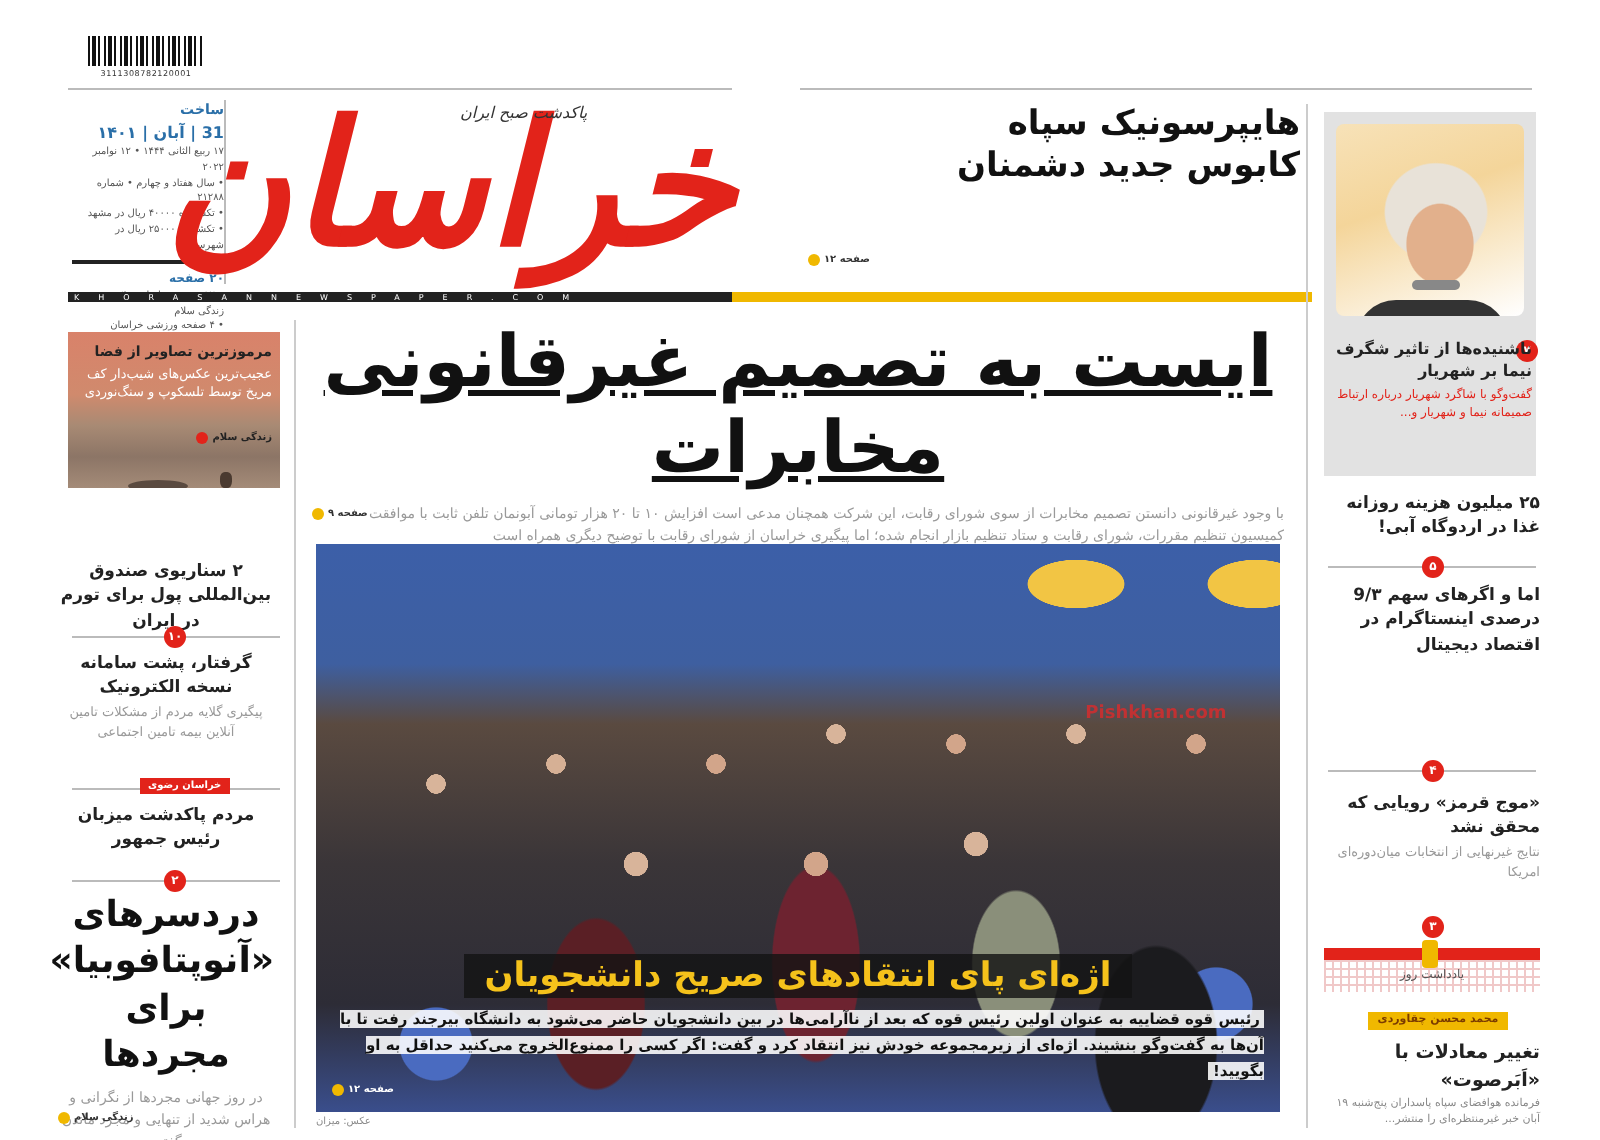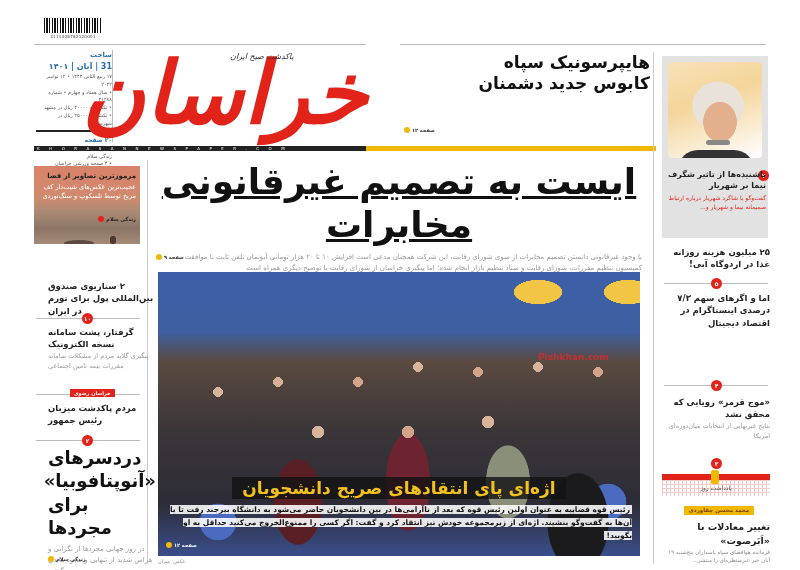--- a/index.html
+++ b/index.html
@@ -71,21 +71,21 @@
       radial-gradient(ellipse 36px 60px at 350px 210px, #8a8f7a 60%, transparent 62%),
       radial-gradient(ellipse 50px 80px at 420px 250px, #1b1b1e 60%, transparent 62%),
       radial-gradient(ellipse 30px 30px at 60px 250px, #4a6bc0 60%, transparent 62%),
       radial-gradient(ellipse 30px 30px at 450px 230px, #4a6bc0 60%, transparent 62%);
   }
   .photo-caption-title { position: absolute; left: 0; right: 0; top: 206px; text-align: center; }
   .photo-caption-title span { background: rgba(20,20,20,0.82); color: #f5c21b; font-size: 17px; font-weight: 900; padding: 1px 10px; }
   .photo-caption-text { position: absolute; left: 10px; right: 8px; top: 232px; text-align: right; font-size: 7.5px; line-height: 1.7; font-weight: bold; color: #111; }
   .photo-caption-text span { background: rgba(255,255,255,0.88); padding: 0 2px; }
   .photo-caption-ref { position: absolute; left: 8px; top: 270px; color: #fff; }
-  .watermark { position: absolute; left: 380px; top: 80px; width: 80px; text-align: left; color: rgba(230,40,40,0.75); font-size: 9px; font-weight: bold; direction: ltr; }
+  .watermark { position: absolute; left: 380px; top: 80px; width: 80px; text-align: center; color: rgba(230,40,40,0.75); font-size: 9px; font-weight: bold; direction: ltr; }
   .photo-credit { left: 158px; top: 558px; font-size: 5px; color: #888; }
   .portrait-box { left: 662px; top: 56px; width: 106px; height: 182px; background: #e2e2e2; }
   .portrait { left: 668px; top: 62px; width: 94px; height: 96px; border-radius: 4px; overflow: hidden;
     background:
       radial-gradient(ellipse 30px 36px at 52px 60px, #e2b08c 55%, transparent 57%),
       radial-gradient(ellipse 42px 40px at 50px 44px, #e8e2d8 60%, transparent 62%),
       linear-gradient(160deg, #f7e2b8 0, #f4d59a 40%, #ffffff 100%); }
   .portrait .mustache { position: absolute; left: 38px; top: 78px; width: 24px; height: 5px; background: #888; border-radius: 3px; }
   .portrait .coat { position: absolute; left: 10px; top: 88px; width: 76px; height: 20px; background: #333; border-radius: 20px 20px 0 0; }
   .num-badge { display: inline-flex; align-items: center; justify-content: center; width: 11px; height: 11px; border-radius: 50%; background: #e2231a; color: #fff; font-size: 6px; font-weight: bold; }
@@ -110,21 +110,21 @@
   .mars-box { left: 34px; top: 166px; width: 106px; height: 78px; overflow: hidden;
     background: linear-gradient(180deg, #d9826a 0, #d08a6d 40%, #a88a74 60%, #8c7566 80%, #a48b78 100%); }
   .mars-box .rock1 { position: absolute; left: 30px; top: 74px; width: 30px; height: 6px; background: #5a4a40; border-radius: 50%; }
   .mars-box .rock2 { position: absolute; left: 76px; top: 70px; width: 6px; height: 8px; background: #4a3a30; border-radius: 40%; }
   .mars-box .rock3 { position: absolute; left: 44px; top: 92px; width: 18px; height: 4px; background: #6a5648; border-radius: 50%; }
   .mars-title { position: absolute; right: 4px; top: 6px; font-size: 7px; font-weight: bold; color: #222; }
   .mars-sub { position: absolute; right: 4px; top: 17px; width: 96px; font-size: 6.5px; color: #fff; line-height: 1.35; text-align: right; }
   .mars-tag { position: absolute; right: 4px; top: 50px; font-size: 5px; color: #222; font-weight: bold; display: flex; align-items: center; gap: 2px; }
   .mars-tag .dot { width: 6px; height: 6px; border-radius: 50%; background: #e2231a; }
 
-  .lc-item { position: absolute; left: 48px; width: 108px; text-align: left; }
+  .lc-item { position: absolute; left: 29px; width: 108px; text-align: center; }
   .lc-item h3 { font-size: 8.5px; font-weight: bold; line-height: 1.45; color: #222; }
   .lc-item p { font-size: 6.5px; color: #999; line-height: 1.6; }
   .lc-divider { position: absolute; left: 36px; width: 104px; height: 1px; background: #bbb; }
   .section-tag { position: absolute; background: #e2231a; color: #fff; font-size: 5px; padding: 1px 4px; font-weight: bold; }
   .big-story h2 { font-size: 18px; font-weight: 900; line-height: 1.3; color: #111; }
   .big-story p { font-size: 7px; color: #999; line-height: 1.6; margin-top: 4px; }
   .big-story .page-ref { position: absolute; left: 0; bottom: 2px; }
 </style>
 </head>
 <body>
@@ -207,21 +207,21 @@
 <div class="abs portrait-title">ناشنیده‌ها از تاثیر شگرف نیما بر شهریار</div>
 <div class="abs portrait-sub">گفت‌وگو با شاگرد شهریار درباره ارتباط صمیمانه نیما و شهریار و...</div>
 
 <div class="rc-item" style="top:246px">
   <h3>۲۵ میلیون هزینه روزانه غذا در اردوگاه آبی!</h3>
 </div>
 <div class="rc-divider" style="top:283px"></div>
 <div class="rc-badge num-badge" style="left:711px; top:278px">۵</div>
 
 <div class="rc-item" style="top:292px">
-  <h3>اما و اگرهای سهم ۷/۳ درصدی اینستاگرام در اقتصاد دیجیتال</h3>
+  <h3>اما و اگرهای سهم 9/۳ درصدی اینستاگرام در اقتصاد دیجیتال</h3>
 </div>
 <div class="rc-divider" style="top:385px"></div>
 <div class="rc-badge num-badge" style="left:711px; top:380px">۴</div>
 
 <div class="rc-item" style="top:396px">
   <h3>«موج قرمز» رویایی که محقق نشد</h3>
   <p>نتایج غیرنهایی از انتخابات میان‌دوره‌ای امریکا</p>
 </div>
 <div class="rc-badge num-badge" style="left:711px; top:458px">۳</div>
 
@@ -250,21 +250,21 @@
 </div>
 
 <div class="lc-item" style="top:280px">
   <h3>۲ سناریوی صندوق بین‌المللی پول برای تورم در ایران</h3>
 </div>
 <div class="lc-divider" style="top:318px"></div>
 <div class="num-badge abs" style="left:82px; top:313px">۱۰</div>
 
 <div class="lc-item" style="top:326px">
   <h3>گرفتار، پشت سامانه نسخه الکترونیک</h3>
-  <p>پیگیری گلایه مردم از مشکلات سامانه مقررات بیمه تامین اجتماعی</p>
+  <p>پیگیری گلایه مردم از مشکلات تامین آنلاین بیمه تامین اجتماعی</p>
 </div>
 <div class="lc-divider" style="top:394px"></div>
 <div class="section-tag" style="left:70px; top:389px">خراسان رضوی</div>
 
 <div class="lc-item" style="top:402px">
   <h3>مردم پاکدشت میزبان رئیس جمهور</h3>
 </div>
 <div class="lc-divider" style="top:440px"></div>
 <div class="num-badge abs" style="left:82px; top:435px">۲</div>
 

